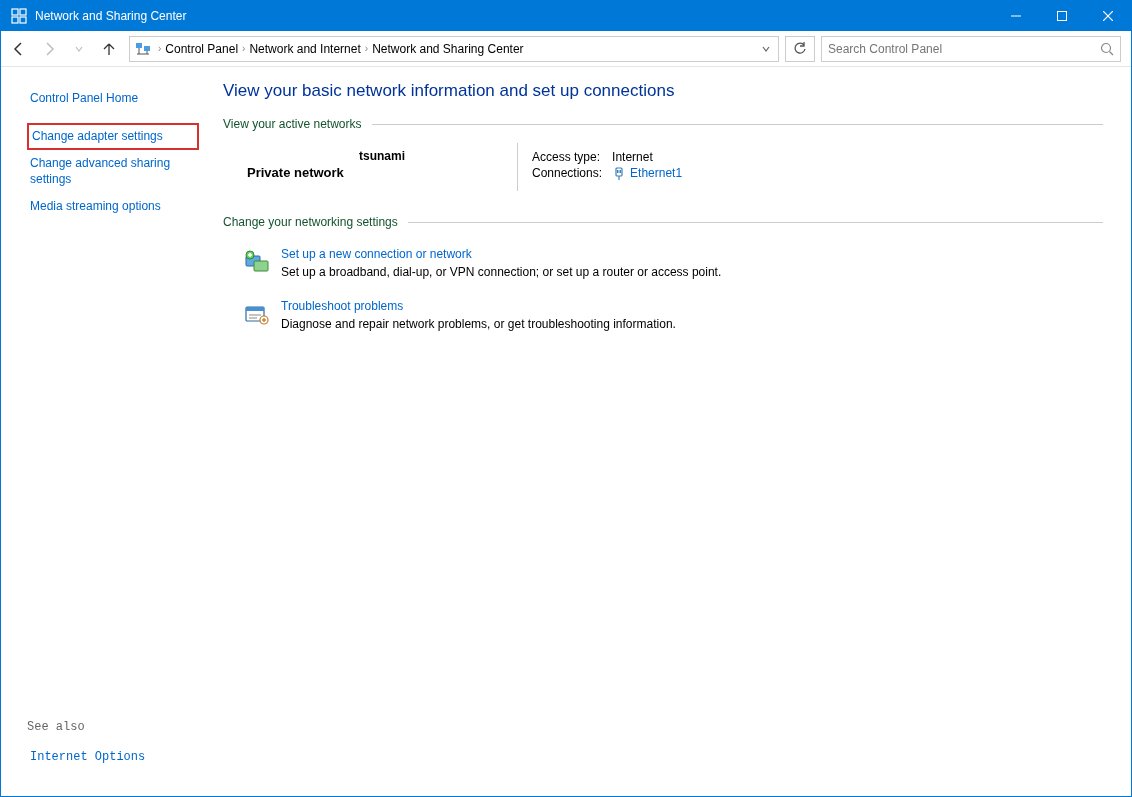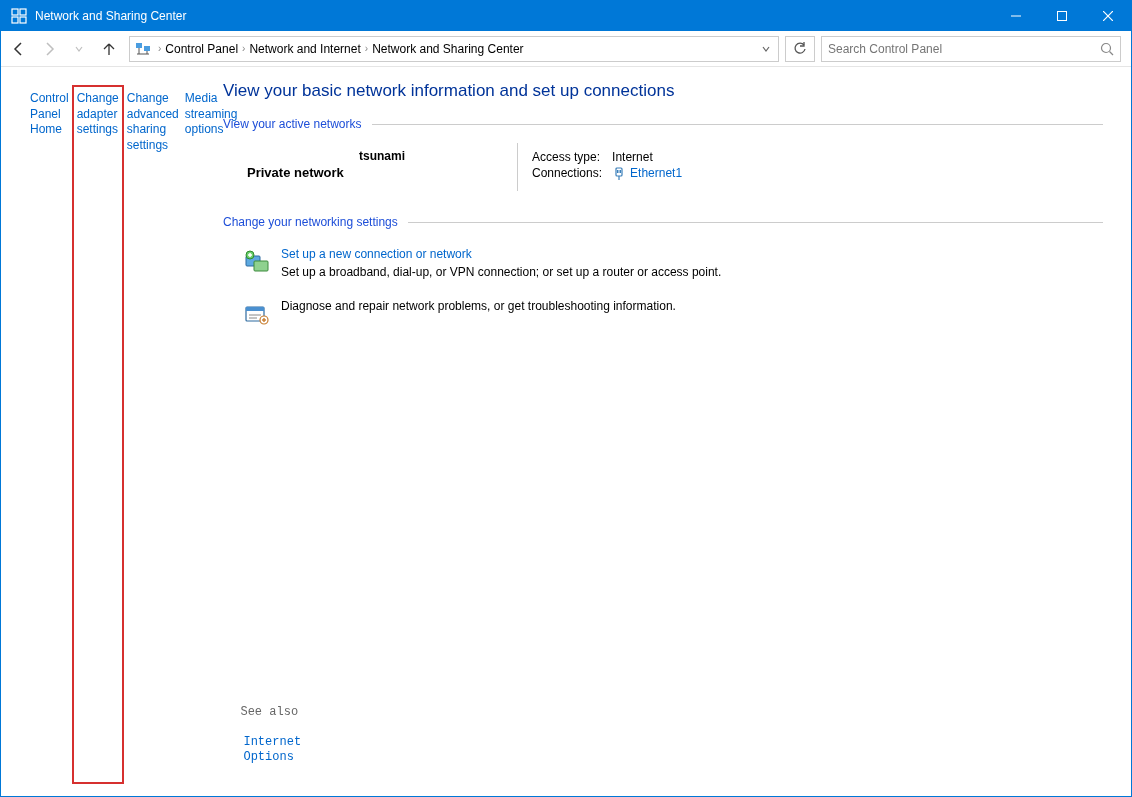--- a/index.html
+++ b/index.html
@@ -15,28 +15,28 @@
 .nav-btn.disabled { color: #bfbfbf; }
 .address { flex: 1; display: flex; align-items: center; border: 1px solid #ccc; height: 26px; margin: 0 4px; padding: 0 2px 0 4px; }
 .address .addr-icon { width: 18px; height: 18px; margin-right: 4px; display: inline-flex; align-items: center; justify-content: center; }
 .crumb { padding: 0 2px; color: #000; display: flex; align-items: center; }
 .sep { color: #888; padding: 0 2px; font-size: 10px; }
 .addr-drop { margin-left: auto; padding: 0 6px; color: #666; }
 .refresh { width: 30px; height: 26px; border: 1px solid #ccc; display: flex; align-items: center; justify-content: center; margin-right: 4px; }
 .searchbox { width: 300px; height: 26px; border: 1px solid #ccc; display: flex; align-items: center; padding: 0 6px; margin-right: 6px; }
 .searchbox input { border: none; outline: none; flex: 1; font-size: 12px; color: #555; }
 .body { flex: 1; display: flex; overflow: hidden; }
-.sidebar { width: 210px; padding: 18px 12px 12px 26px; display: flex; flex-direction: row; }
+.sidebar { width: 210px; padding: 18px 12px 12px 26px; display: flex; flex-direction: column; }
 .sidebar .link { color: #0066cc; padding: 6px 3px; cursor: pointer; font-size: 12px; line-height: 1.3; }
 .sidebar .highlight { border: 2px solid #d6302f; padding: 4px 3px; }
 .seealso { margin-top: auto; padding-bottom: 12px; font-family: Liberation Mono, monospace; }
 .seealso .hdr { color: #666; margin-bottom: 10px; }
 .main { flex: 1; padding: 14px 28px 0 12px; }
 .main h1 { color: #003399; font-weight: 400; font-size: 17px; margin-bottom: 16px; }
-.section-label { font-size: 12px; color: #1d4ed8; display: flex; align-items: center; margin-bottom: 18px; margin-top: 6px; }
+.section-label { font-size: 12px; color: #14532d; display: flex; align-items: center; margin-bottom: 18px; margin-top: 6px; }
 .section-label .line { flex: 1; height: 1px; background: #ccc; margin-left: 10px; }
 .networks-row { display: flex; margin: 0 0 24px 24px; }
 .net-left { width: 270px; }
 .net-name { font-weight: 700; font-size: 12px; text-align: center; }
 .net-type { font-size: 13px; padding-top: 2px; font-weight: bold; }
 .divider { width: 1px; background: #ccc; margin-right: 14px; height: 48px; margin-top: -6px; }
 .net-right table { font-size: 12px; border-spacing: 0; }
 .net-right td { padding: 1px 10px 1px 0; vertical-align: middle; }
 .net-right .lnk { color: #0066cc; }
 .eth-icon { display: inline-flex; width: 14px; height: 14px; vertical-align: middle; margin-right: 4px; }
@@ -226,19 +226,20 @@
               <rect x="3" y="6" width="18" height="14" rx="1" fill="#fff" stroke="#2d6aa0" stroke-width="1.2"></rect>
               <rect x="3" y="6" width="18" height="4" fill="#4a90d0"></rect>
               <line x1="6" y1="14" x2="18" y2="14" stroke="#888"></line>
               <line x1="6" y1="17" x2="14" y2="17" stroke="#888"></line>
               <circle cx="21" cy="19" r="4" fill="#fff" stroke="#c77d2e" stroke-width="1.2"></circle>
               <line x1="21" y1="17" x2="21" y2="21" stroke="#c77d2e" stroke-width="1.4"></line>
               <line x1="19" y1="19" x2="23" y2="19" stroke="#c77d2e" stroke-width="1.4"></line>
             </svg>
         </span>
         <div class="setting-text">
+          <div class="stitle">Troubleshoot problems</div>
           <div class="sdesc">Diagnose and repair network problems, or get troubleshooting information.</div>
         </div>
       </div>
 
     </div>
   </div>
 </div>
 
 </body></html>

